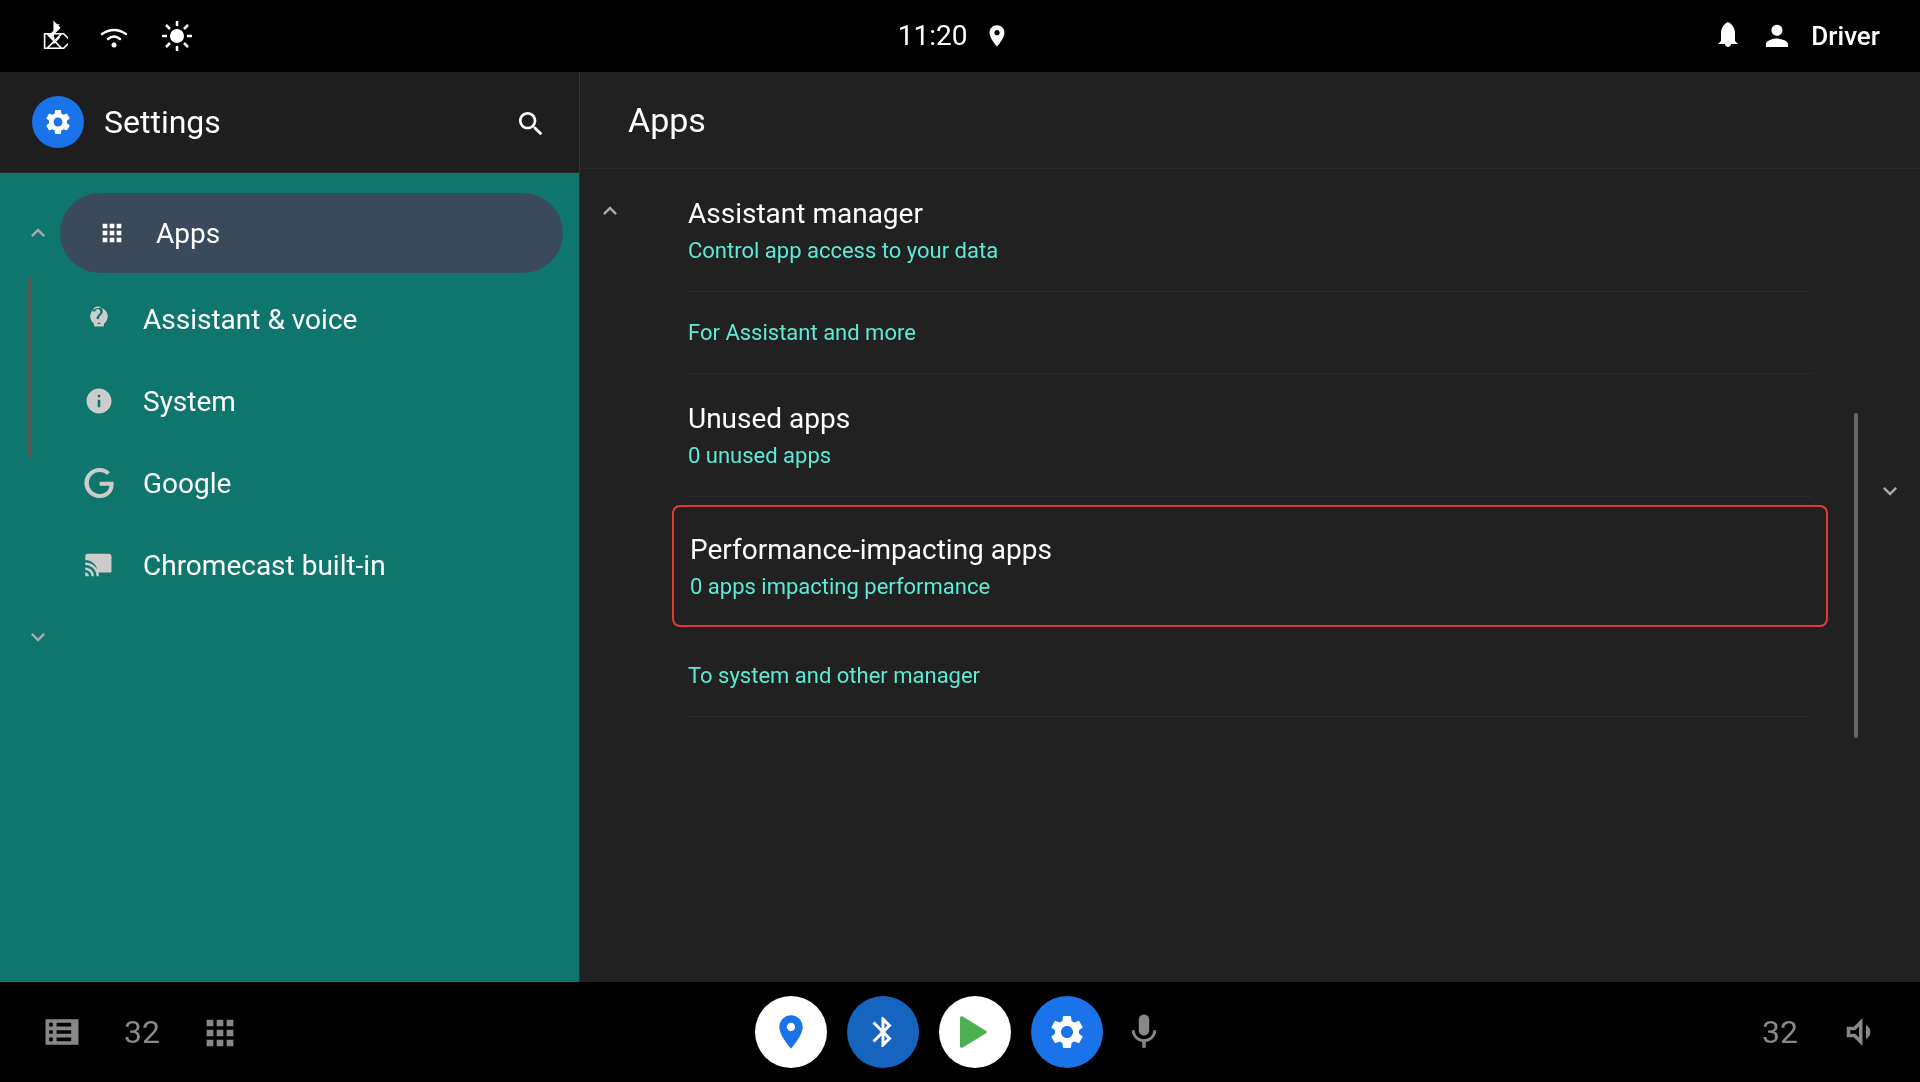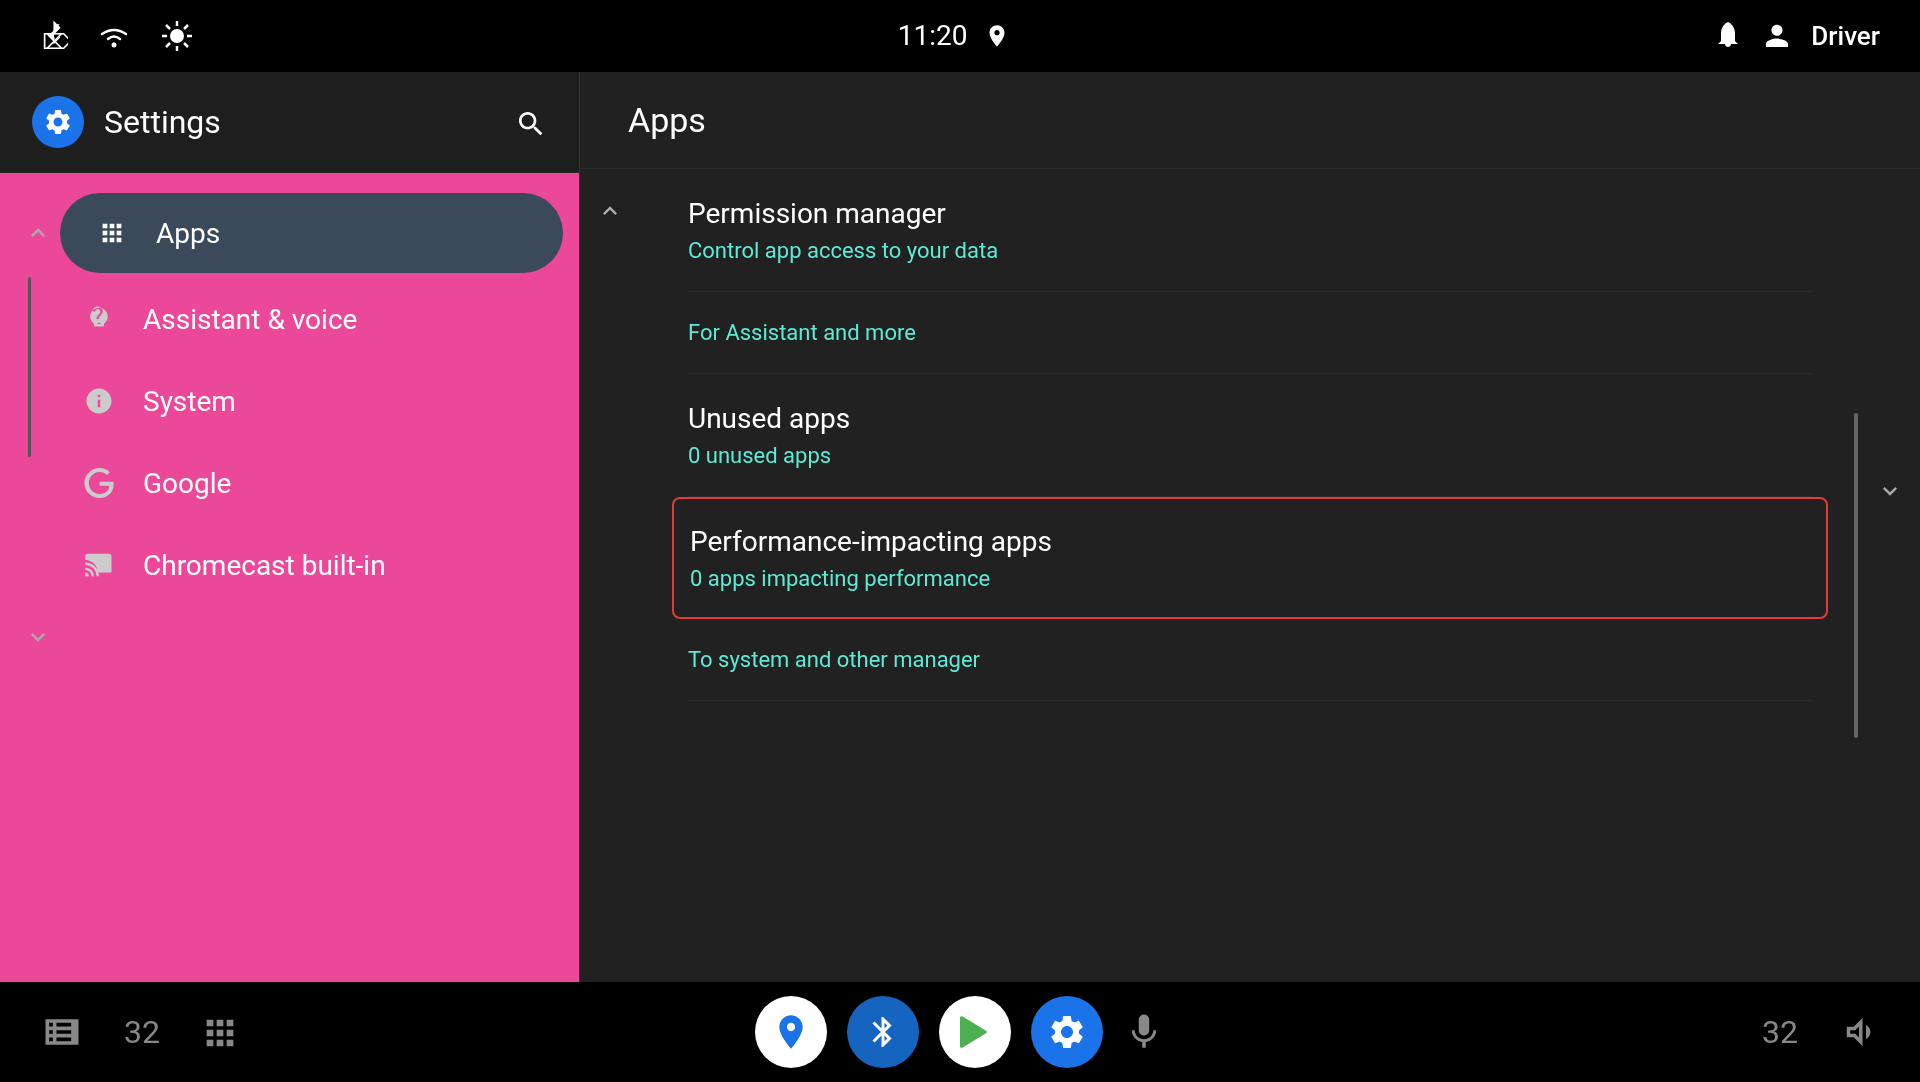--- a/index.html
+++ b/index.html
@@ -51,21 +51,21 @@
     
     .main-area {
       flex: 1;
       display: flex;
       overflow: hidden;
     }
 
     
     .left-panel {
       width: 580px;
-      background: #ec4899;
+      background: #0f766e;
       border-right: 1px solid #333;
       display: flex;
       flex-direction: column;
       flex-shrink: 0;
     }
 
     .settings-header {
       display: flex;
       align-items: center;
       padding: 24px 32px;
@@ -174,21 +174,21 @@
     }
     .menu-item-subtitle {
       font-size: 22px;
       color: #5eead4;
     }
 
     .menu-item.selected {
       border: 2px solid #e53935;
       border-radius: 8px;
       padding: 26px 16px;
-      margin: 0 -16px;
+      margin: 8px -16px;
     }
     .scroll-track-right {
       position: absolute;
       right: 2px;
       top: 30%;
       height: 40%;
       width: 4px;
       background: #666;
       border-radius: 2px;
     }
@@ -436,21 +436,21 @@
         <div class="chevron-btn">
           <svg width="28" height="28" viewBox="0 0 24 24" fill="#aaa">
             <path d="M7.41 15.41L12 10.83l4.59 4.58L18 14l-6-6-6 6z"></path>
           </svg>
         </div>
       </div>
 
       <div class="right-content" style="flex:1; position:relative;">
 
         <div class="menu-item">
-          <div class="menu-item-title">Permission manager</div>
+          <div class="menu-item-title">Assistant manager</div>
           <div class="menu-item-subtitle">Control app access to your data</div>
         </div>
 
         <div class="menu-item">
           <div class="menu-item-subtitle">For Assistant and more</div>
         </div>
 
         <div class="menu-item">
           <div class="menu-item-title">Unused apps</div>
           <div class="menu-item-subtitle">0 unused apps</div>

